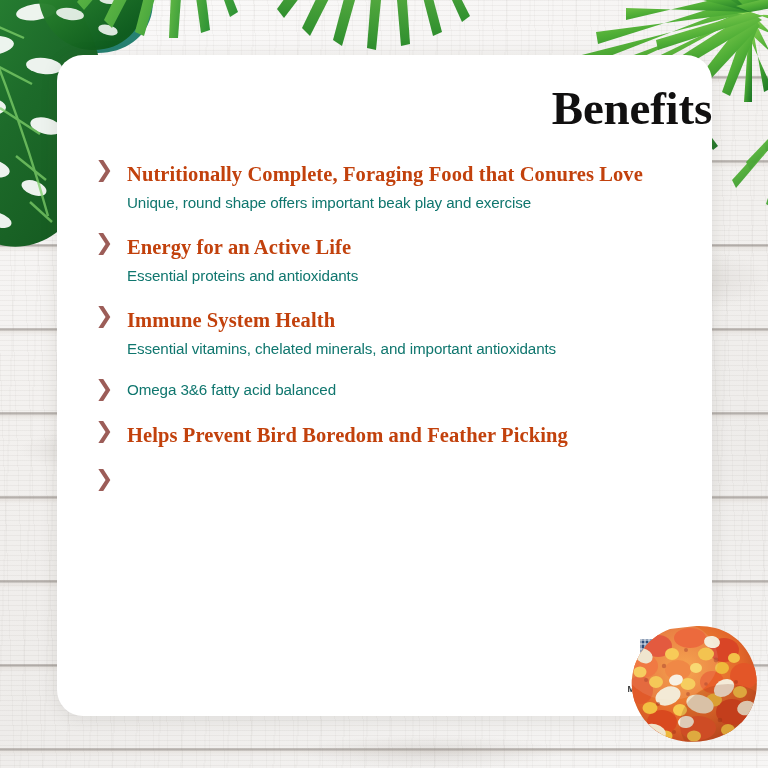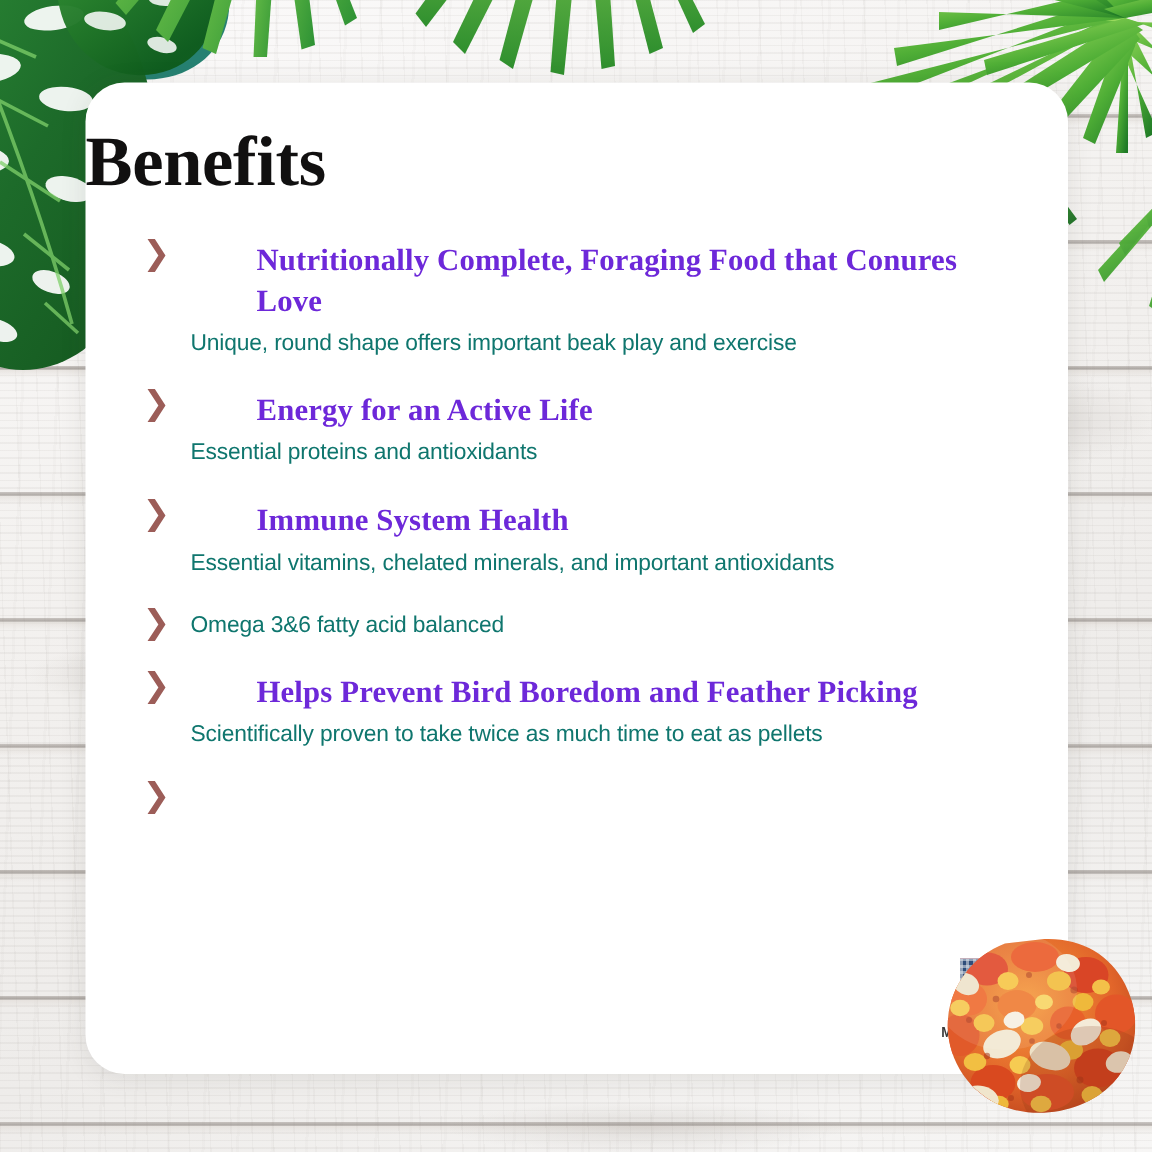--- a/index.html
+++ b/index.html
@@ -77,21 +77,21 @@
   #card {
     position:absolute;
     left:57px; top:55px;
     width:655px; height:661px;
     background:#ffffff;
     border-radius:26px;
     box-shadow:0 2px 18px rgba(60,55,50,0.10);
   }
 
   #card-title {
-    text-align:left;
+    text-align:right;
     font-family:"Liberation Serif", serif;
     font-weight:700;
     font-size:47px;
     color:#111010;
     letter-spacing:-0.2px;
     margin-top:26px;
   }
 
   
   #benefits { margin:26px 0 0 0; padding:0 46px 0 38px; }
@@ -111,23 +111,22 @@
     line-height:1;
     font-weight:400;
     color:#9c5d58;
   }
 
   .b-title {
     font-family:"Liberation Serif", serif;
     font-weight:700;
     font-size:20.5px;
     line-height:1.30;
-    color:#6d28d9;
+    color:#c2410c;
     letter-spacing:0.1px;
-    margin-left:44px;
   }
   .b-sub {
     font-family:"Liberation Sans", sans-serif;
     font-weight:400;
     font-size:15.2px;
     line-height:1.35;
     color:#0f766e;
     margin-top:5px;
     letter-spacing:-0.1px;
   }
@@ -361,21 +360,20 @@
       </div>
 
       <div class="benefit">
         <span class="chev">❯</span>
         <div class="b-sub">Omega 3&amp;6 fatty acid balanced</div>
       </div>
 
       <div class="benefit">
         <span class="chev">❯</span>
         <div class="b-title">Helps Prevent Bird Boredom and Feather Picking</div>
-        <div class="b-sub">Scientifically proven to take twice as much time to eat as pellets</div>
       </div>
 
       <div class="benefit" style="padding-right:80px;">
         <span class="chev">❯</span>
       </div>
 
     </div>
 
     <div id="usa-badge">
       <div id="flag">

